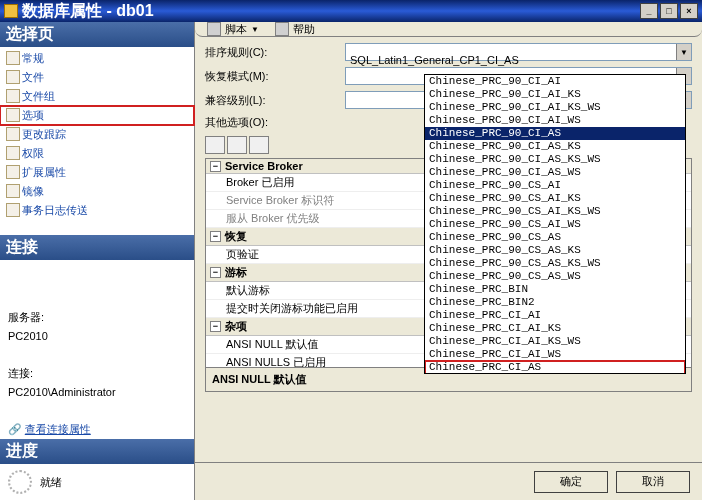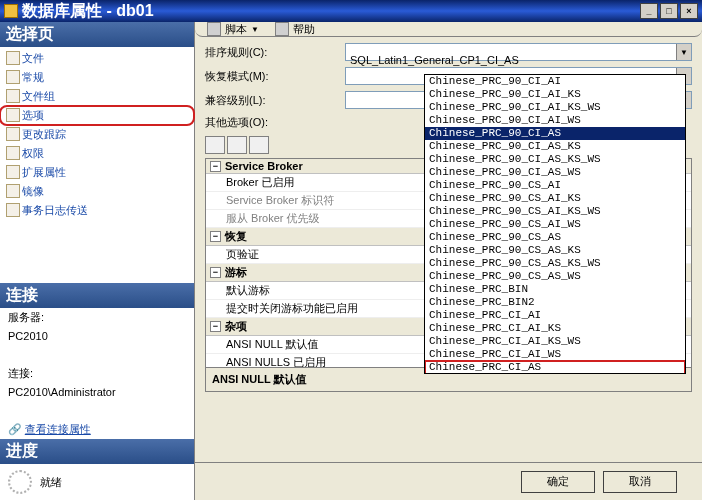--- a/index.html
+++ b/index.html
@@ -7,22 +7,22 @@
   .titlebar { background: linear-gradient(#0a246a,#2a5bd7,#0a246a); height: 22px; color: #fff; display: flex; align-items: center; padding: 0 4px; }
   .titlebar .icon { width: 14px; height: 14px; background: #f0c040; border: 1px solid #a07000; margin-right: 4px; }
   .titlebar .title { flex: 1; font-weight: bold; font-size: 16px; }
   .winbtn { width: 18px; height: 16px; background: #d4d0c8; border: 1px solid #404040; margin-left: 2px; display: flex; align-items: center; justify-content: center; font-size: 9px; font-weight: bold; color: #000; cursor: pointer; }
   .main { display: flex; height: calc(100% - 22px); }
   .sidebar { width: 195px; background: #fff; border-right: 1px solid #808080; display: flex; flex-direction: column; }
   .panelhdr { background: linear-gradient(#4a6ea8,#2a4e88); color: #fff; padding: 2px 6px; font-weight: bold; font-size: 16px; }
   .navlist { flex: 0 0 auto; padding: 2px 0; }
   .navitem { padding: 2px 8px 2px 22px; cursor: pointer; position: relative; color: #1a4aa8; }
   .navitem::before { content: ""; position: absolute; left: 6px; top: 2px; width: 12px; height: 12px; background: #f4f0e8; border: 1px solid #b0a070; }
-  .navitem.selected { outline: 2px solid #d02020; outline-offset: -1px; border-radius: 7px; }
-  .connectbox { padding: 0 8px; color: #000; line-height: 1.7; }
+  .navitem.selected { outline: 2px solid #d02020; outline-offset: -1px; }
+  .connectbox { padding: 0 8px; color: #000; line-height: 1.7; margin-top: 48px; }
   .connectbox a { color: #1a4aa8; text-decoration: underline; cursor: pointer; }
   .spacer { flex: 1; }
   .progressbox { padding: 6px 8px; display: flex; align-items: center; gap: 8px; }
   .progicon { width: 24px; height: 24px; border: 2px dotted #b0b0b0; border-radius: 50%; }
   .content { flex: 1; display: flex; flex-direction: column; background: #ece9d8; position: relative; }
   .toolbar { height: 15px; border-bottom: 1px solid #808080; display: flex; align-items: center; padding: 0 6px; gap: 4px; border-radius: 13px; }
   .toolbtn { padding: 2px 6px; display: flex; align-items: center; gap: 4px; cursor: pointer; }
   .toolicon { width: 14px; height: 14px; background: #d0d0d0; border: 1px solid #808080; }
   .dropdown-arrow { font-size: 8px; }
   .formarea { padding: 6px 10px 0 10px; }
@@ -39,43 +39,43 @@
   .pgcat .exp { width: 11px; height: 11px; border: 1px solid #808080; background: #fff; margin-right: 4px; display: flex; align-items: center; justify-content: center; font-size: 9px; line-height: 1; cursor: pointer; }
   .pgrow { display: flex; border-bottom: 1px solid #eee; }
   .pgrow .key { width: 55%; padding: 1px 4px 1px 20px; border-right: 1px solid #eee; }
   .pgrow .val { flex: 1; padding: 1px 4px; color: #606060; }
   .pgrow.dim .key { color: #808080; }
   .helpbox { border: 1px solid #808080; border-top: none; background: #ece9d8; padding: 4px 6px; font-weight: bold; }
   .droplist { position: absolute; right: 16px; top: 52px; width: 262px; height: 300px; background: #fff; border: 1px solid #000; overflow-y: auto; z-index: 50; }
   .droplist .opt { padding: 0 4px; white-space: nowrap; cursor: pointer; font-family: "Courier New", monospace; font-size: 11px; line-height: 13px; }
   .droplist .opt.sel { background: #0a246a; color: #fff; }
   .droplist .opt.hl { outline: 2px solid #d02020; outline-offset: -1px; }
-  .footer { position: absolute; bottom: 0; left: 0; right: 0; height: 38px; border-top: 1px solid #808080; display: flex; justify-content: flex-end; align-items: center; padding: 0 25px; gap: 8px; background: #ece9d8; }
+  .footer { position: absolute; bottom: 0; left: 0; right: 0; height: 38px; border-top: 1px solid #808080; display: flex; justify-content: flex-end; align-items: center; padding: 0 12px; gap: 8px; background: #ece9d8; }
   .footer button { width: 74px; height: 22px; background: #ece9d8; border: 1px solid #404040; cursor: pointer; }
   ::-webkit-scrollbar { width: 16px; }
   ::-webkit-scrollbar-track { background: #ece9d8; }
   ::-webkit-scrollbar-thumb { background: #c0c0c0; border: 1px solid #808080; }
 </style>
 </head>
 <body>
 
 <div class="titlebar">
   <div class="icon"></div>
   <div class="title">数据库属性 - db01</div>
   <div class="winbtn">_</div>
   <div class="winbtn">□</div>
   <div class="winbtn">×</div>
 </div>
 
 <div class="main">
   <div class="sidebar">
     <div class="panelhdr">选择页</div>
     <div class="navlist">
+      <div class="navitem"><span>常规</span></div>
       <div class="navitem"><span>文件</span></div>
-      <div class="navitem"><span>常规</span></div>
       <div class="navitem"><span>文件组</span></div>
       <div class="navitem selected"><span>选项</span></div>
       <div class="navitem"><span>更改跟踪</span></div>
       <div class="navitem"><span>权限</span></div>
       <div class="navitem"><span>扩展属性</span></div>
       <div class="navitem"><span>镜像</span></div>
       <div class="navitem"><span>事务日志传送</span></div>
     </div>
     <div class="spacer"></div>
     <div class="panelhdr">连接</div>

